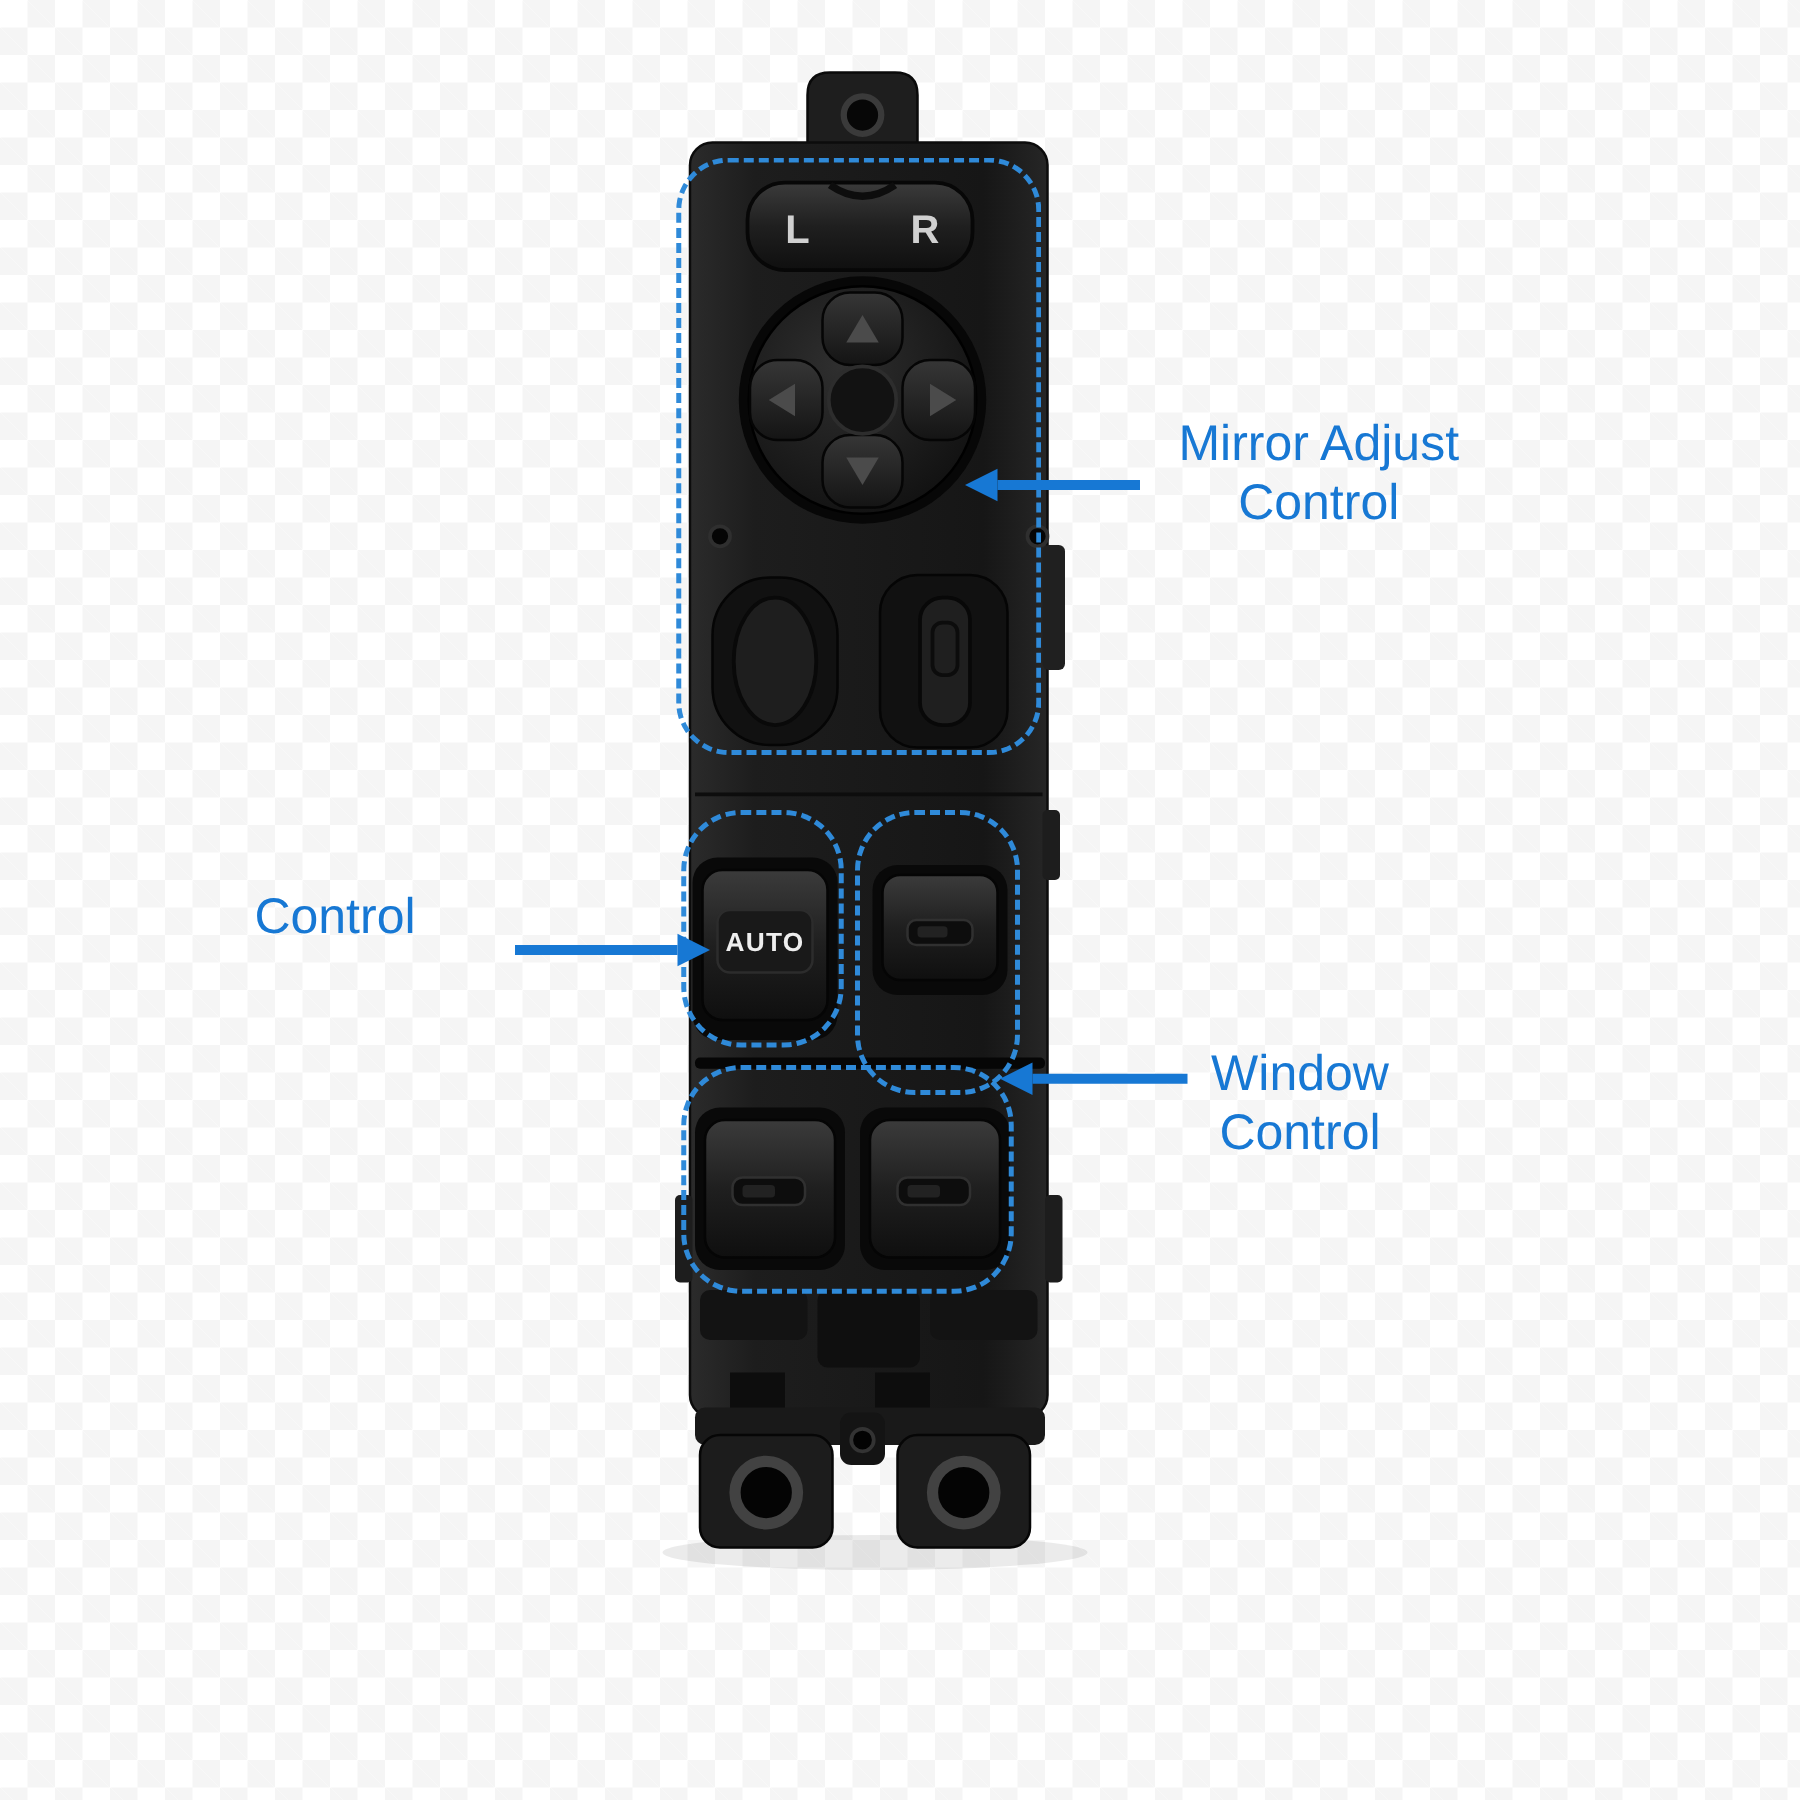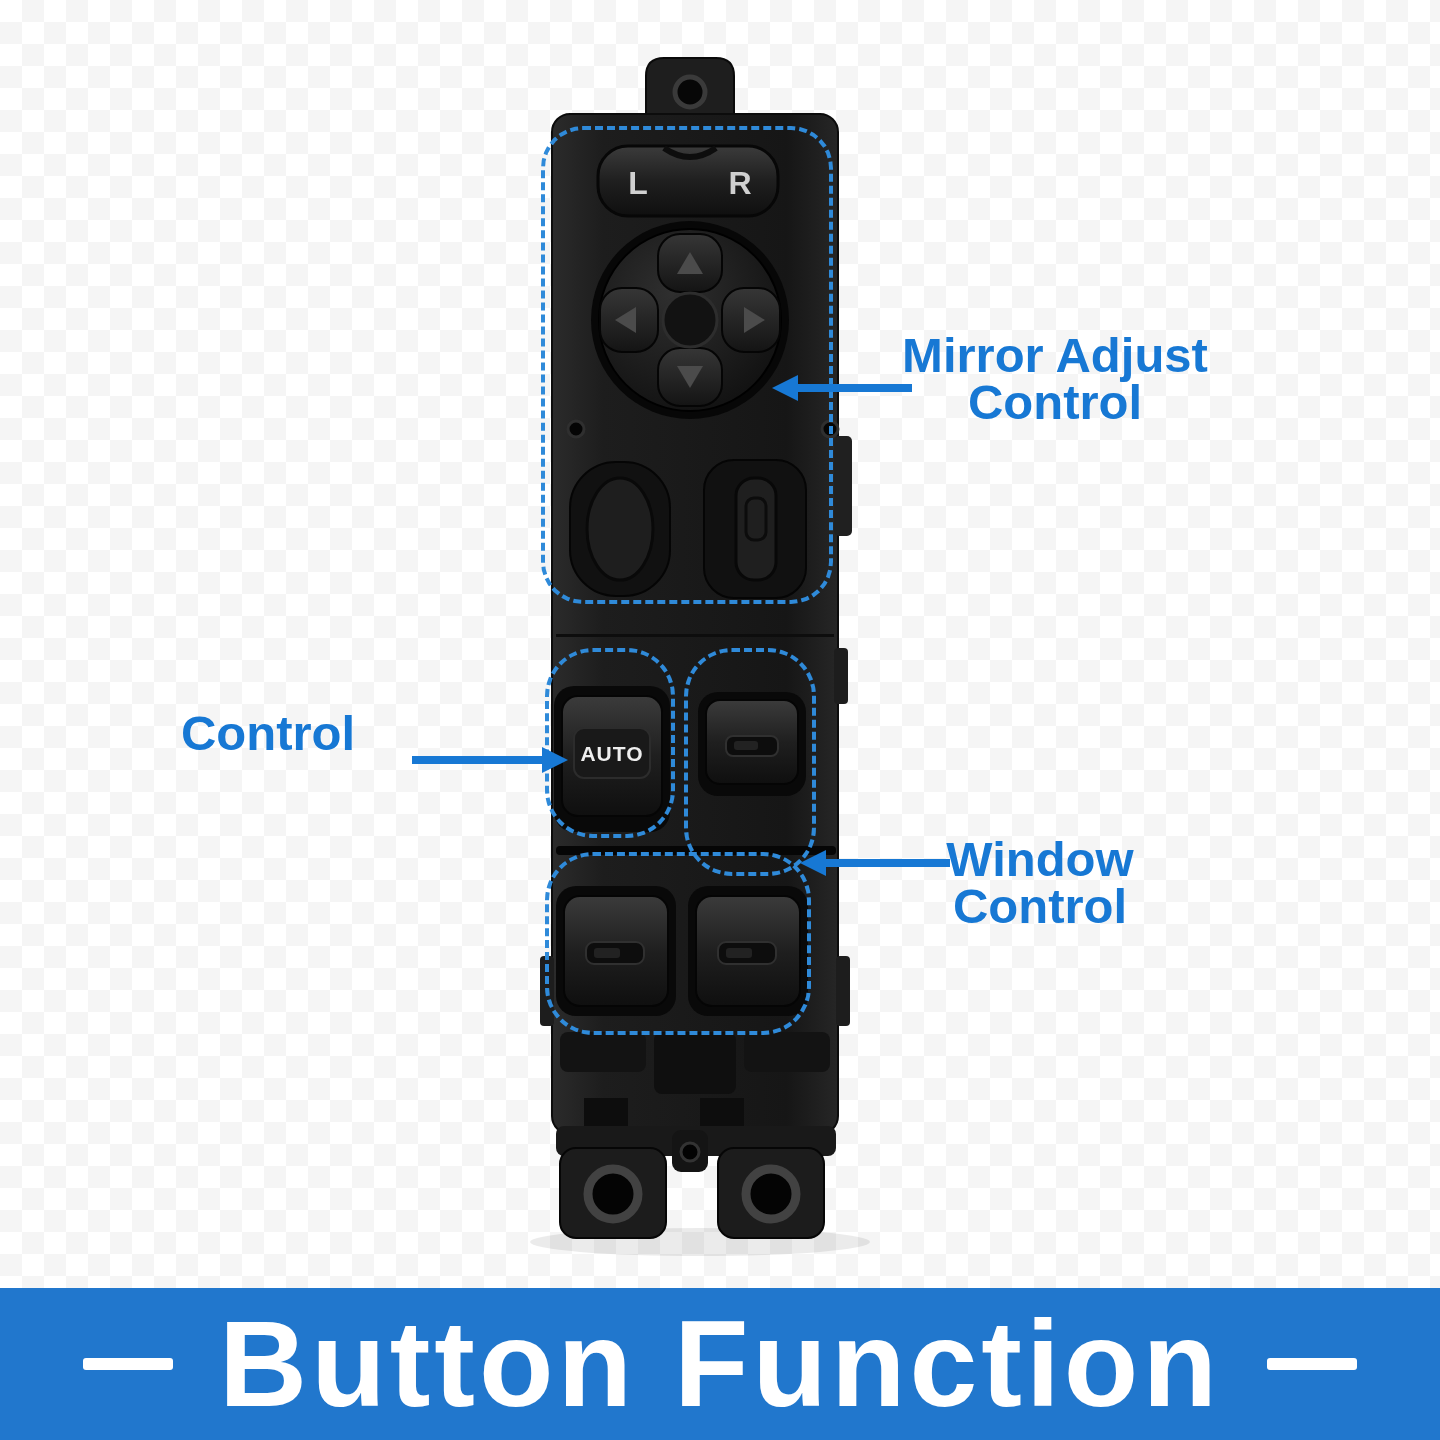--- a/index.html
+++ b/index.html
@@ -16,22 +16,22 @@
   .product-svg{position:absolute;left:0;top:0;}
   .dashed-box{
     position:absolute;box-sizing:border-box;
     border:4px dashed #2f8ad9;
   }
   .box-mirror{left:541px;top:126px;width:292px;height:478px;border-radius:42px;}
   .box-auto{left:545px;top:648px;width:130px;height:190px;border-radius:48px;}
   .box-window{left:684px;top:648px;width:132px;height:228px;border-radius:48px;}
   .box-bottom{left:545px;top:852px;width:266px;height:183px;border-radius:48px;}
   .annotation{
-    position:absolute;color:#1778d4;font-weight:bold;
-    font-size:49px;line-height:47px;text-align:center;
+    position:absolute;color:#1778d4;font-weight:normal;
+    font-size:40px;line-height:47px;text-align:center;
   }
   .annotation span{display:block;}
   .ann-mirror{left:900px;top:332px;width:310px;}
   .ann-auto{left:110px;top:710px;width:316px;}
   .ann-window{left:920px;top:836px;width:240px;}
   .arrow{position:absolute;display:flex;align-items:center;}
   .arrow .line{height:8px;background:#1778d4;flex:1;}
   .head-left{width:0;height:0;border-top:13px solid transparent;border-bottom:13px solid transparent;border-right:26px solid #1778d4;}
   .head-right{width:0;height:0;border-top:13px solid transparent;border-bottom:13px solid transparent;border-left:26px solid #1778d4;}
   .arrow-mirror{left:772px;top:375px;width:140px;height:26px;}
@@ -193,19 +193,14 @@
   </div>
   <div class="arrow arrow-auto">
     <div class="line"></div>
     <div class="head-right"></div>
   </div>
   <div class="arrow arrow-window">
     <div class="head-left"></div>
     <div class="line"></div>
   </div>
 
-  <div class="banner">
-    <div class="dash-bar"></div>
-    <div class="banner-title">Button Function</div>
-    <div class="dash-bar"></div>
-  </div>
 
 </div>
 
 </body></html>

